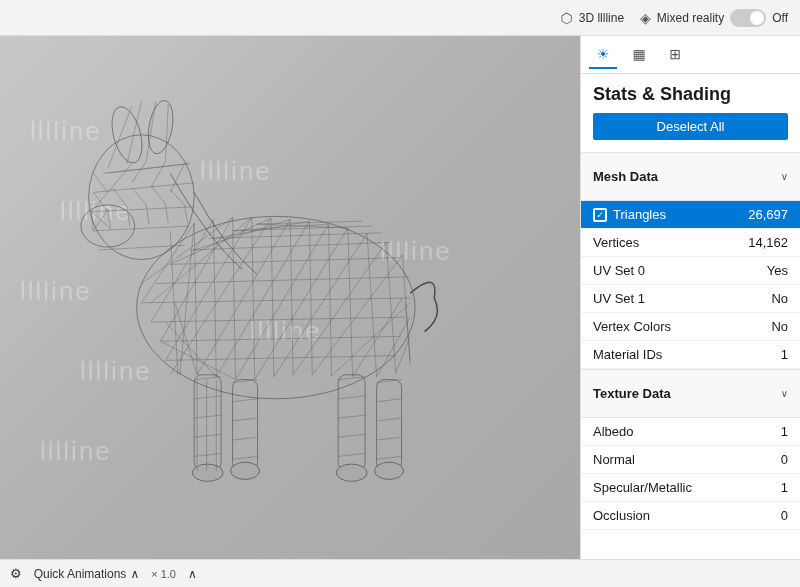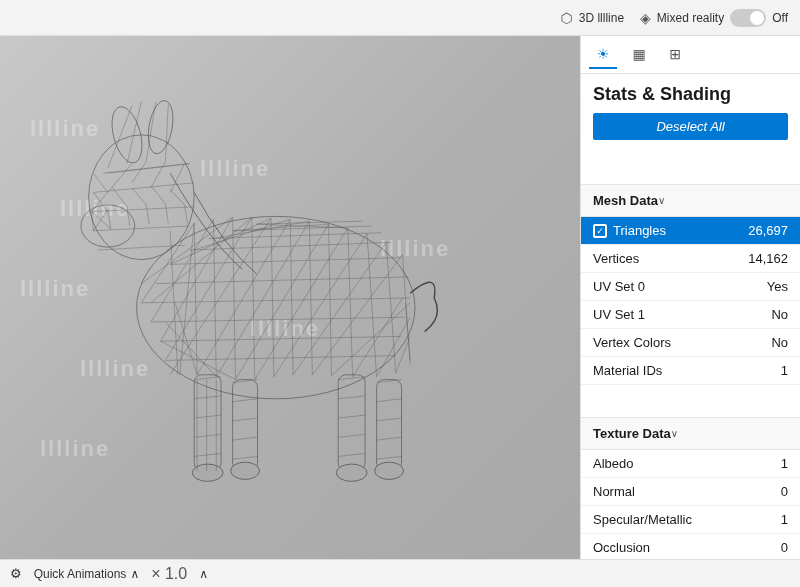--- a/index.html
+++ b/index.html
@@ -64,22 +64,22 @@
     
     .viewport {
       flex: 1;
       background: linear-gradient(135deg, #c8c8c8 0%, #b0b0b0 50%, #a8a8a8 100%);
       position: relative;
       overflow: hidden;
     }
     .watermark {
       position: absolute;
       color: rgba(255,255,255,0.3);
-      font-size: 22px;
-      font-weight: bold;
+      font-size: 26px;
+      font-weight: normal;
       letter-spacing: 2px;
       pointer-events: none;
     }
     .watermark-1 { top: 80px; left: 30px; }
     .watermark-2 { top: 160px; left: 60px; }
     .watermark-3 { top: 240px; left: 20px; }
     .watermark-4 { top: 320px; left: 80px; }
     .watermark-5 { top: 400px; left: 40px; }
     .watermark-6 { top: 120px; left: 200px; }
     .watermark-7 { top: 280px; left: 250px; }
@@ -150,34 +150,32 @@
       margin: 0 12px 12px 12px;
       background: #0078d4;
       color: #fff;
       border: none;
       padding: 6px 0;
       border-radius: 2px;
       font-size: 13px;
       cursor: pointer;
       width: calc(100% - 24px);
       text-align: center;
-      font-style: italic;
     }
 
     
     .section-header {
       display: flex;
       align-items: center;
-      justify-content: flex-start;
-      padding: 8px 12px;
+      justify-content: space-between;
+      padding: 16px 12px;
       background: #f8f8f8;
       border-top: 1px solid #e5e5e5;
       border-bottom: 1px solid #e5e5e5;
       cursor: pointer;
-      margin-top: 32px;
     }
     .section-header-label {
       font-size: 13px;
       font-weight: 600;
       color: #1a1a1a;
     }
     .chevron {
       font-size: 10px;
       color: #555;
     }
@@ -236,21 +234,21 @@
       gap: 12px;
       font-size: 12px;
       color: #333;
     }
     .statusbar-item {
       display: flex;
       align-items: center;
       gap: 4px;
     }
     .status-multiplier {
-      font-size: 16px;
+      font-size: 11px;
       color: #555;
       text-align: center;
     }
   </style>
 </head>
 <body>
 
 <div class="topbar">
   <div class="topbar-item">
     <span class="topbar-icon">⬡</span>

